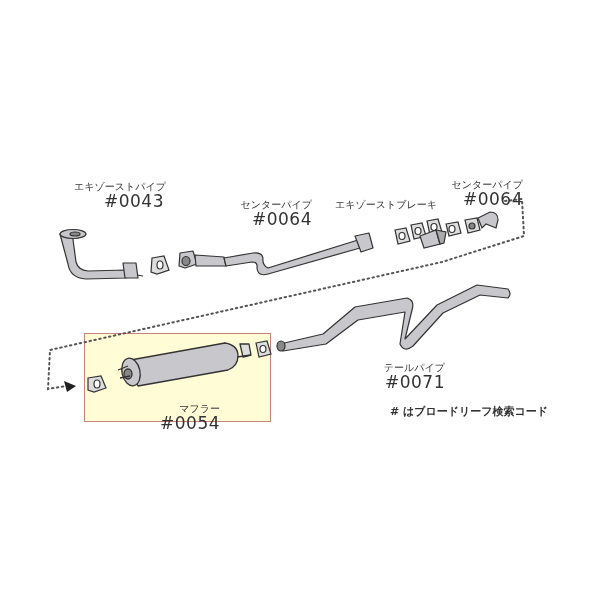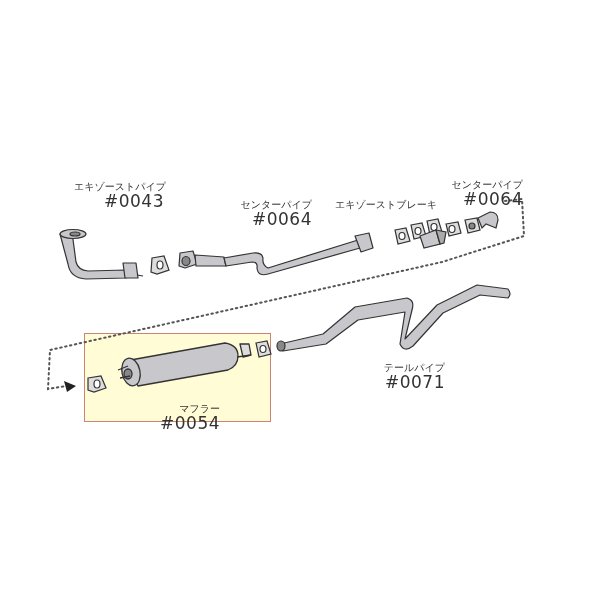--- a/index.html
+++ b/index.html
@@ -110,13 +110,14 @@
   <div class="label" style="left:160px;top:402px;width:60px;">
     <div>マフラー</div>
     <div class="code">#0054</div>
   </div>
 
   <div class="label" style="left:355px;top:361px;width:70px;margin-left:20px;">
     <div>テールパイプ</div>
     <div class="code">#0071</div>
   </div>
 
+  <div class="note"># はブロードリーフ検索コード</div>
 </div>
 
 </body></html>

